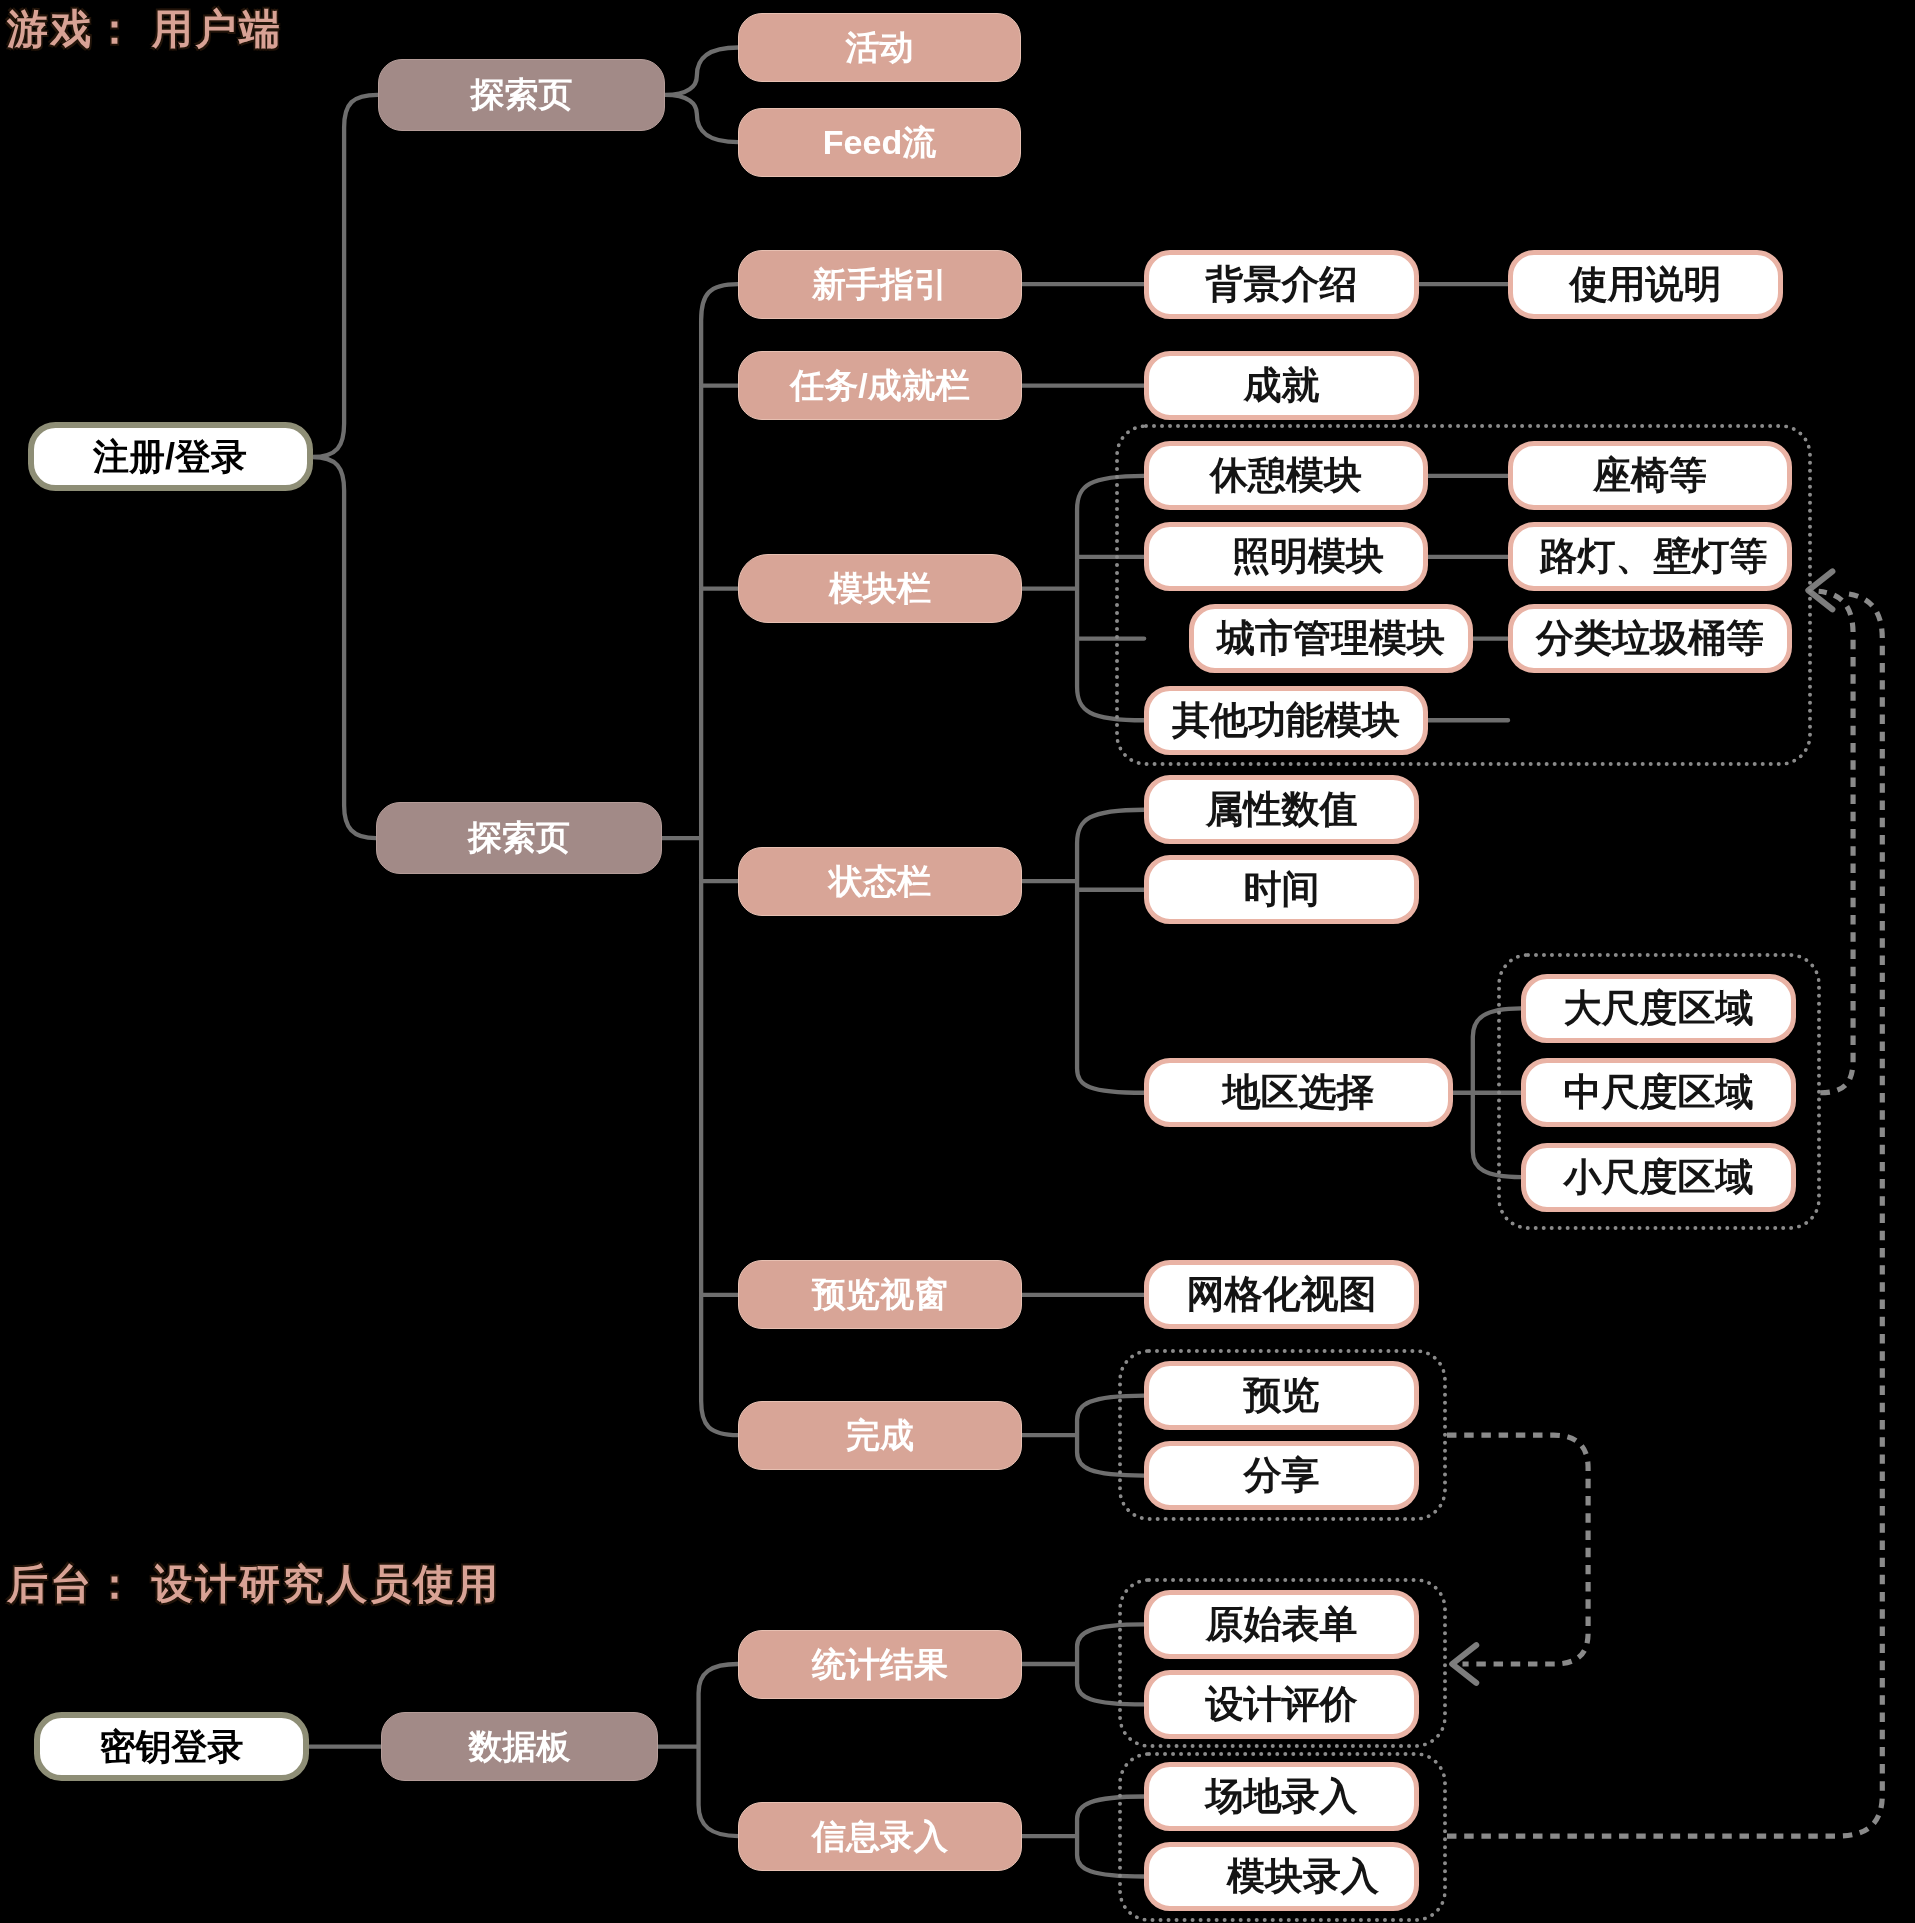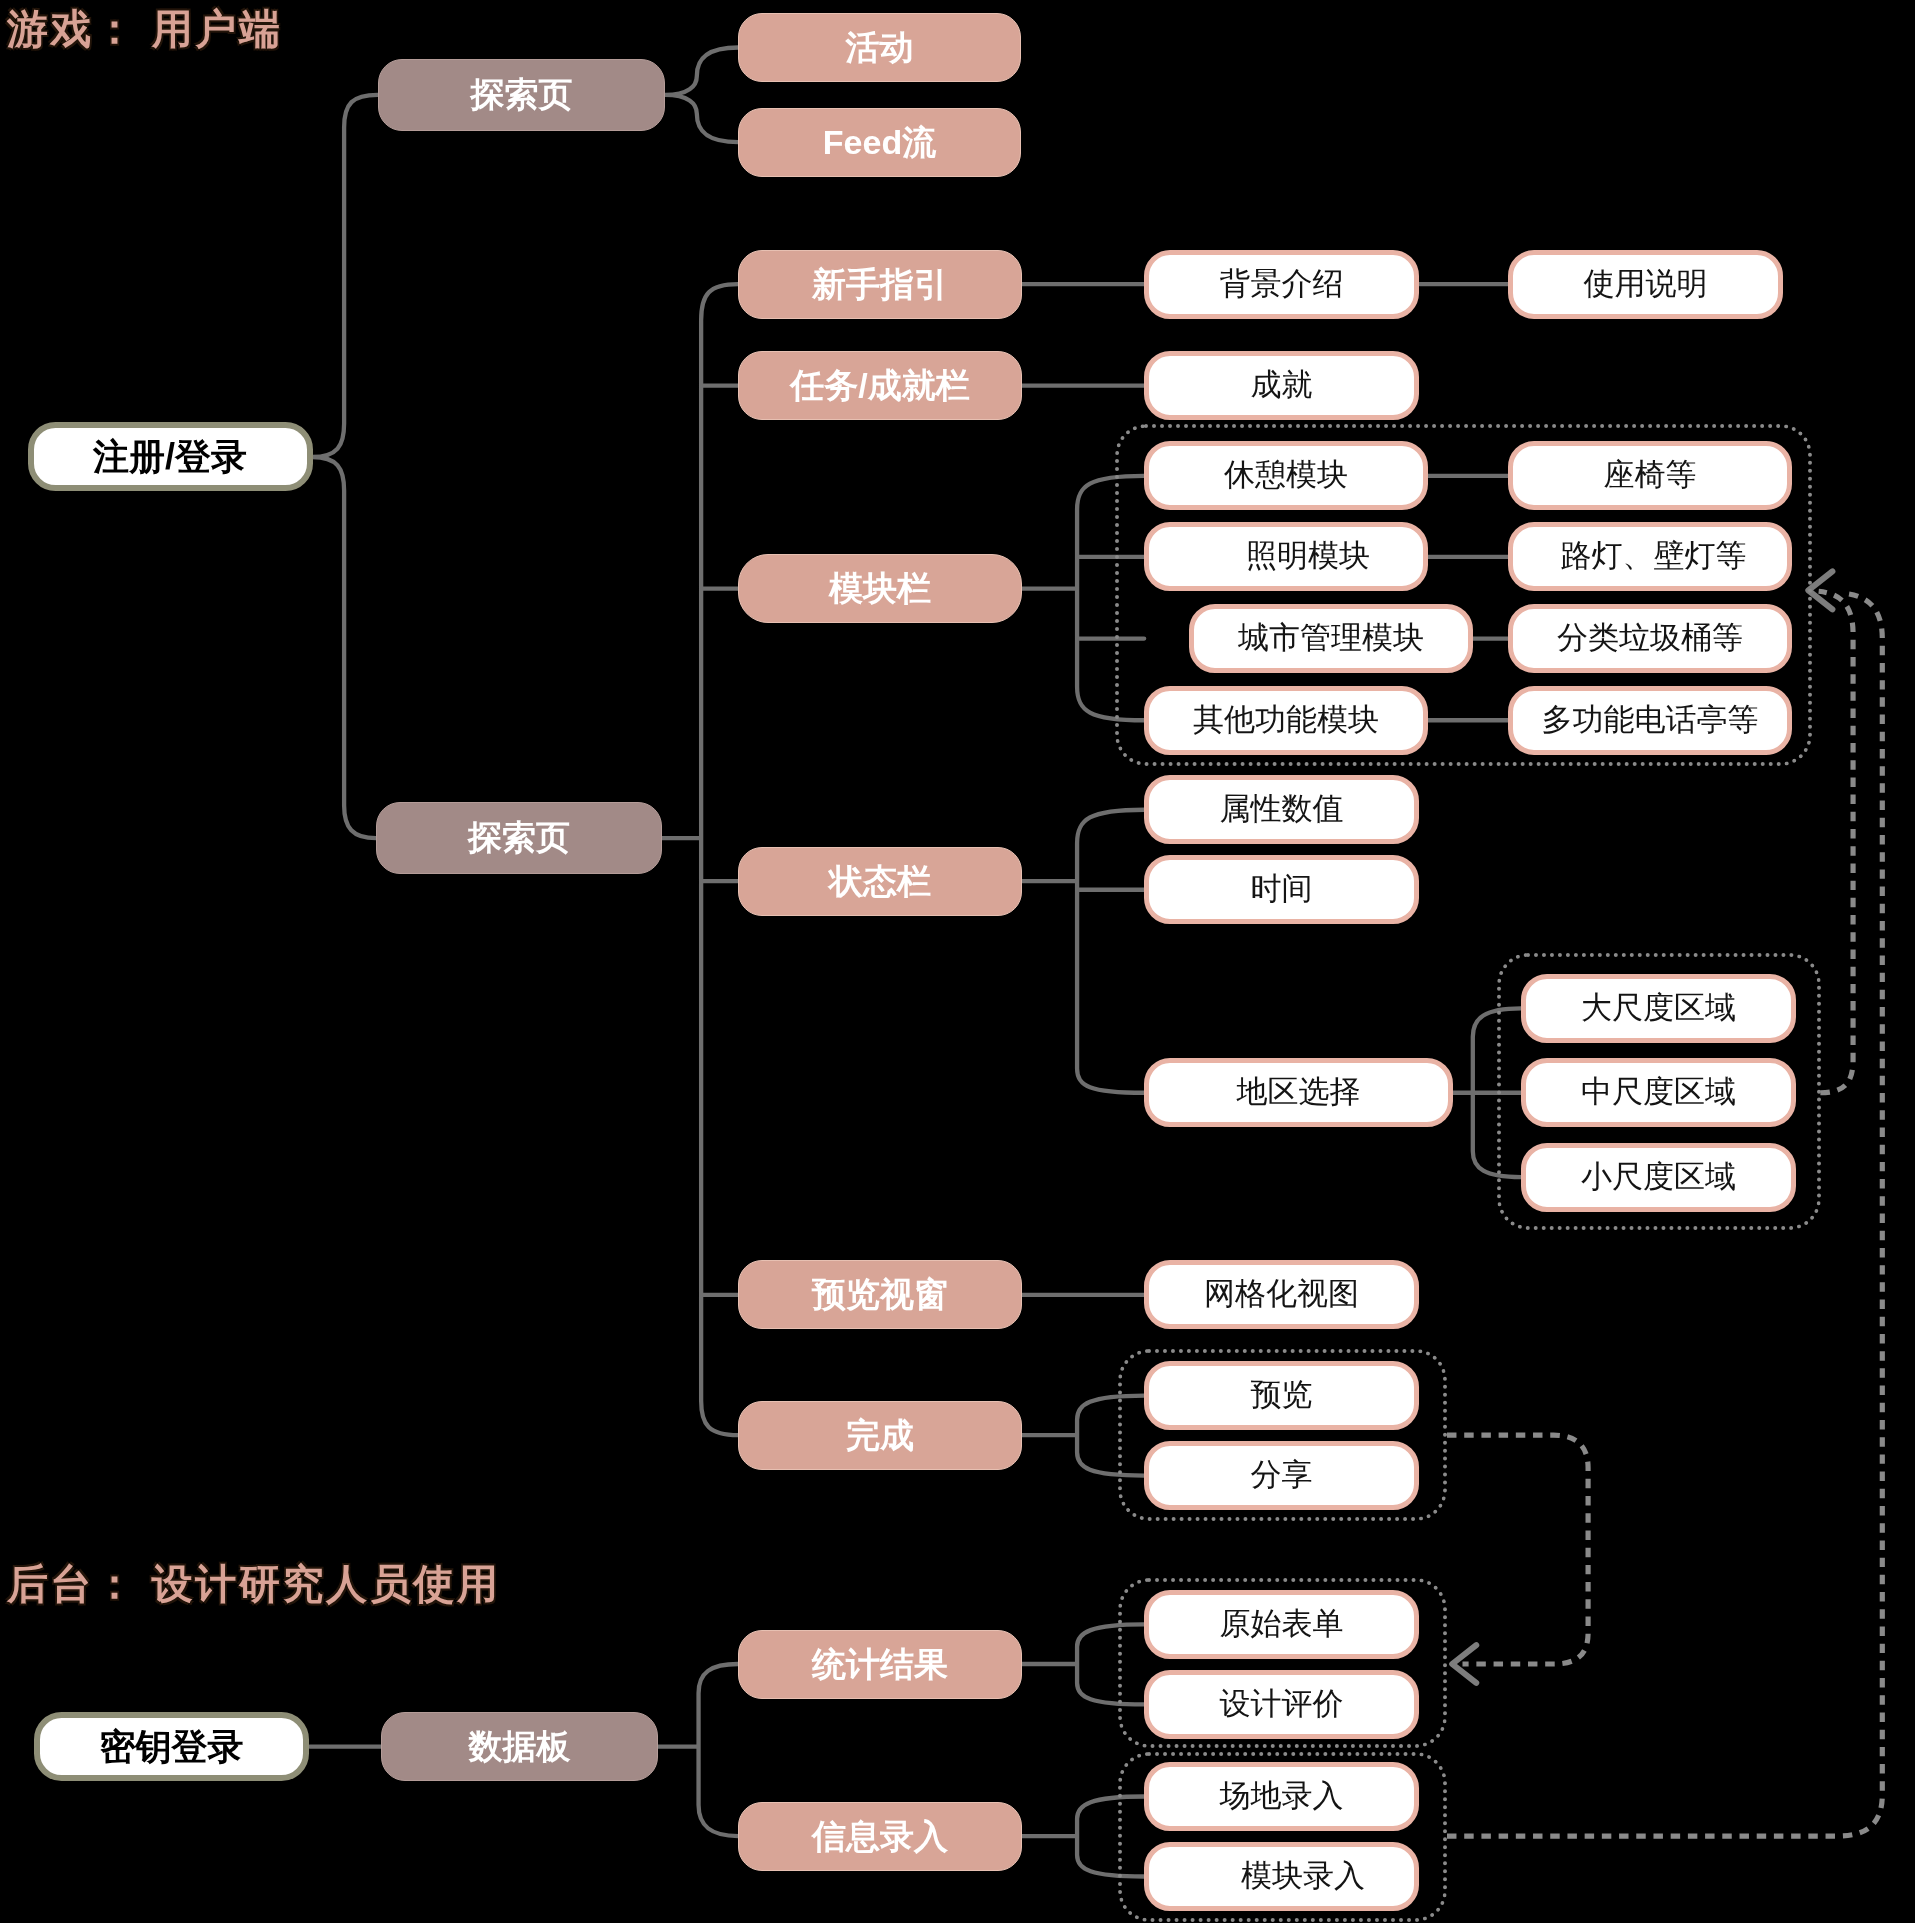--- a/index.html
+++ b/index.html
@@ -5,21 +5,21 @@
   html,body{margin:0;padding:0;background:#000;}
   #canvas{position:relative;width:1915px;height:1924px;background:#000;overflow:hidden;
           font-family:"Liberation Sans","DejaVu Sans",sans-serif;}
   #wires{position:absolute;left:0;top:0;width:1915px;height:1924px;}
   .node{position:absolute;display:flex;align-items:center;justify-content:center;
         box-sizing:border-box;border-radius:24px;text-align:center;line-height:1.1;
         white-space:nowrap;}
   .n-root{background:#ffffff;border:6px solid #8e8e76;color:#000;font-size:36px;font-weight:bold;border-radius:27.5px;}
   .n-main{background:#a28a87;color:#fff;font-size:34px;font-weight:bold;border:1.7px solid #b49c98;}
   .n-branch{background:#d8a597;color:#fff;font-size:34px;font-weight:bold;border:1.7px solid #e7c0b2;}
-  .n-leaf{background:#ffffff;border:5.2px solid #e9b3a5;color:#141414;font-size:31px;font-weight:400;border-radius:26px;}
+  .n-leaf{background:#ffffff;border:5.2px solid #e9b3a5;color:#141414;font-size:38px;font-weight:700;border-radius:26px;}
   .group{position:absolute;border:4.3px dotted #8a8a8a;border-radius:31px;box-sizing:border-box;}
   .map-title{position:absolute;font-size:41px;font-weight:900;color:#d8a295;letter-spacing:2.6px;
              text-shadow:1.7px 1.7px 0 #221409,-1.7px -1.7px 0 #221409,1.7px -1.7px 0 #221409,-1.7px 1.7px 0 #221409;}
 </style>
 </head>
 <body>
 
 <div id="canvas">
 
   <svg id="wires" viewBox="0 0 2226 2236" xmlns="http://www.w3.org/2000/svg">
@@ -105,21 +105,20 @@
   <div class="node n-leaf" style="left:1144px;top:351px;width:275px;height:69px;">成就</div>
 
   <div class="node n-branch" style="left:738px;top:554px;width:284px;height:69px;border-radius:30px;">模块栏</div>
   <div class="node n-leaf" style="left:1144px;top:441px;width:284px;height:69px;">休憩模块</div>
   <div class="node n-leaf" style="left:1508px;top:441px;width:284px;height:69px;">座椅等</div>
   <div class="node n-leaf" style="left:1144px;top:522px;width:284px;height:69px;padding-left:44px;">照明模块</div>
   <div class="node n-leaf" style="left:1508px;top:522px;width:284px;height:69px;padding-left:7px;">路灯、壁灯等</div>
   <div class="node n-leaf" style="left:1144px;top:604px;width:284px;height:69px;margin-left:45px;">城市管理模块</div>
   <div class="node n-leaf" style="left:1508px;top:604px;width:284px;height:69px;">分类垃圾桶等</div>
   <div class="node n-leaf" style="left:1144px;top:686px;width:284px;height:69px;">其他功能模块</div>
-  <div class="node n-leaf" style="left:1508px;top:686px;width:284px;height:69px;">多功能电话亭等</div>
 
   <div class="node n-branch" style="left:738px;top:847px;width:284px;height:69px;">状态栏</div>
   <div class="node n-leaf" style="left:1144px;top:775px;width:275px;height:69px;">属性数值</div>
   <div class="node n-leaf" style="left:1144px;top:855px;width:275px;height:69px;">时间</div>
   <div class="node n-leaf" style="left:1144px;top:1058px;width:309px;height:69px;">地区选择</div>
   <div class="node n-leaf" style="left:1521px;top:974px;width:275px;height:69px;">大尺度区域</div>
   <div class="node n-leaf" style="left:1521px;top:1058px;width:275px;height:69px;">中尺度区域</div>
   <div class="node n-leaf" style="left:1521px;top:1143px;width:275px;height:69px;">小尺度区域</div>
 
   <div class="node n-branch" style="left:738px;top:1260px;width:284px;height:69px;">预览视窗</div>

